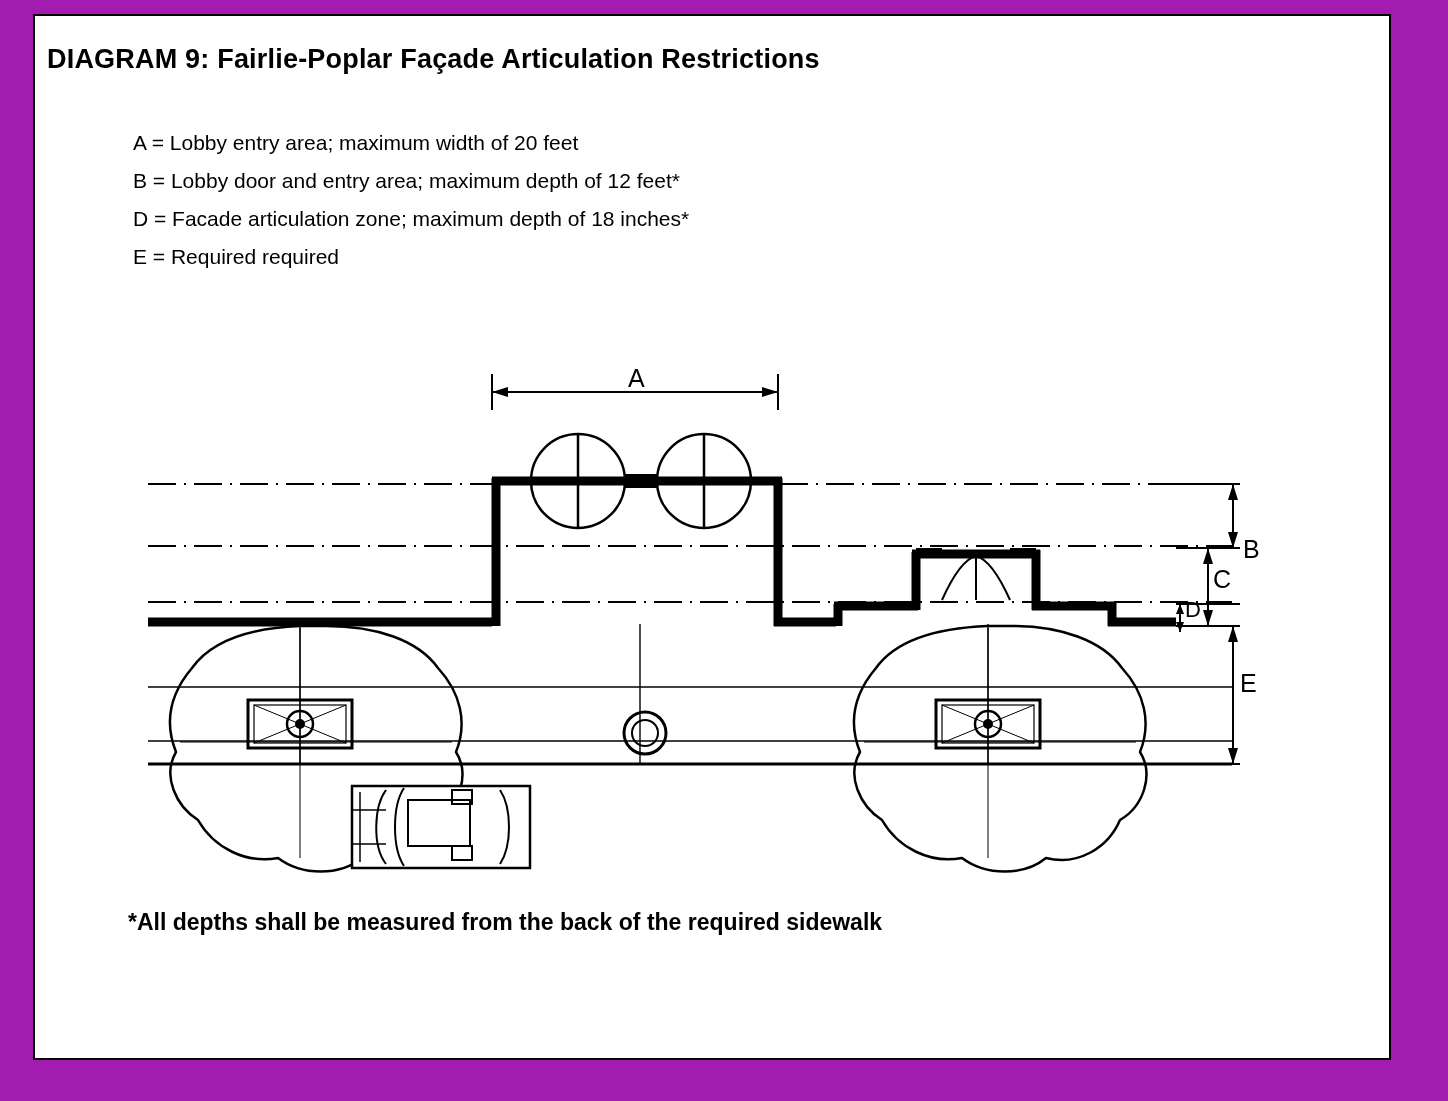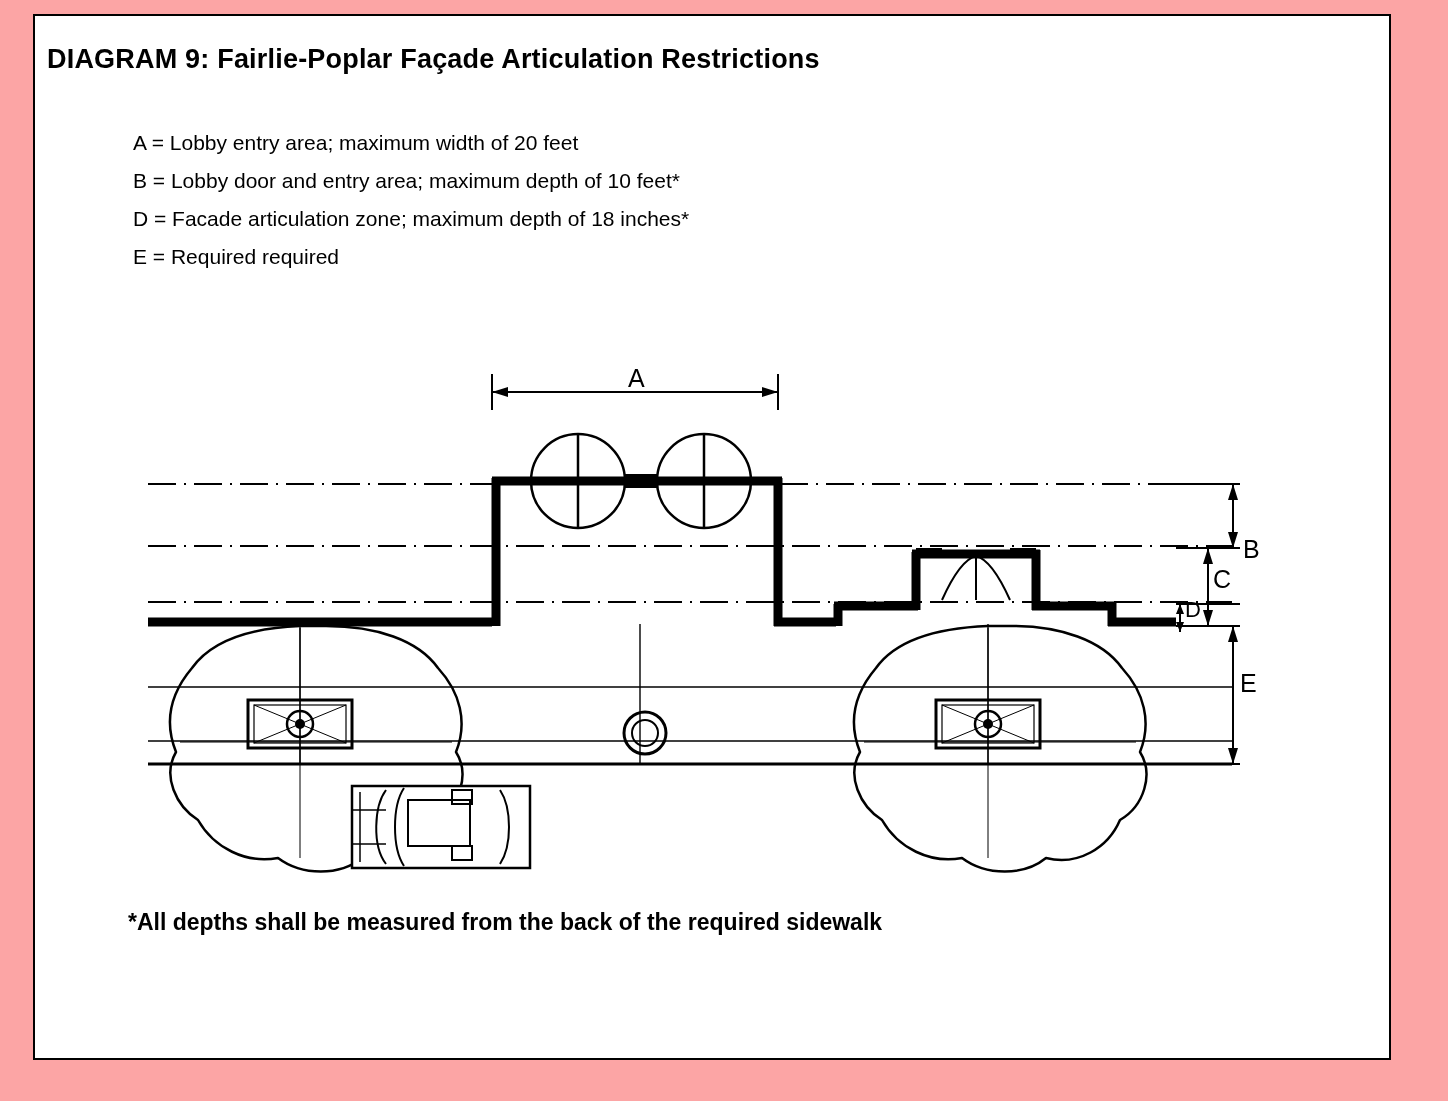--- a/index.html
+++ b/index.html
@@ -11,21 +11,21 @@
     width: 1448px;
     height: 1101px;
     font-family: "Liberation Sans", sans-serif;
     color: #000000;
     overflow: hidden;
   }
   #page {
     position: relative;
     width: 1448px;
     height: 1101px;
-    background: #fca5a5;
+    background: #a21caf;
   }
   #frame {
     position: absolute;
     left: 33px;
     top: 14px;
     width: 1358px;
     height: 1046px;
     border: 2px solid #000;
     background: #ffffff;
     box-sizing: border-box;
@@ -74,21 +74,21 @@
 <body>
 
 <div id="page">
 
   <div id="frame"></div>
 
   <div id="title">DIAGRAM 9: Fairlie-Poplar Façade Articulation Restrictions</div>
 
   <div id="legend">
     <div class="legend-line">A = Lobby entry area; maximum width of 20 feet</div>
-    <div class="legend-line">B = Lobby door and entry area; maximum depth of 10 feet*</div>
+    <div class="legend-line">B = Lobby door and entry area; maximum depth of 12 feet*</div>
     <div class="legend-line">D = Facade articulation zone; maximum depth of 18 inches*</div>
     <div class="legend-line">E = Required required</div>
   </div>
 
   <svg id="drawing" viewBox="0 0 1448 1101">
 
     <g>
       <line x1="492" y1="374" x2="492" y2="410" stroke="#000" stroke-width="2"></line>
       <line x1="778" y1="374" x2="778" y2="410" stroke="#000" stroke-width="2"></line>
       <line x1="492" y1="392" x2="778" y2="392" stroke="#000" stroke-width="2"></line>

